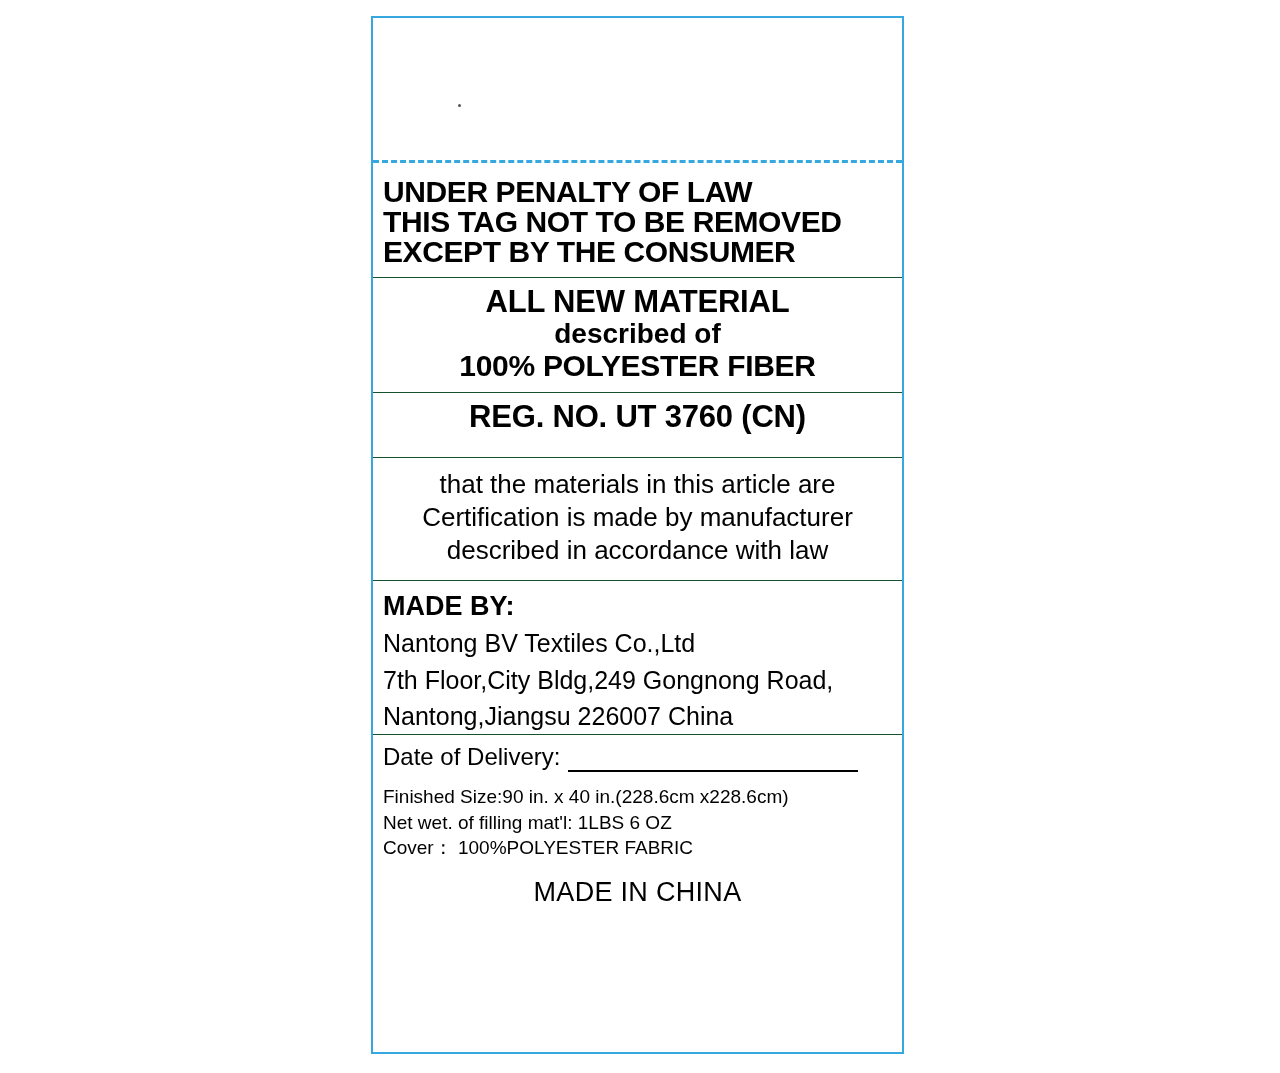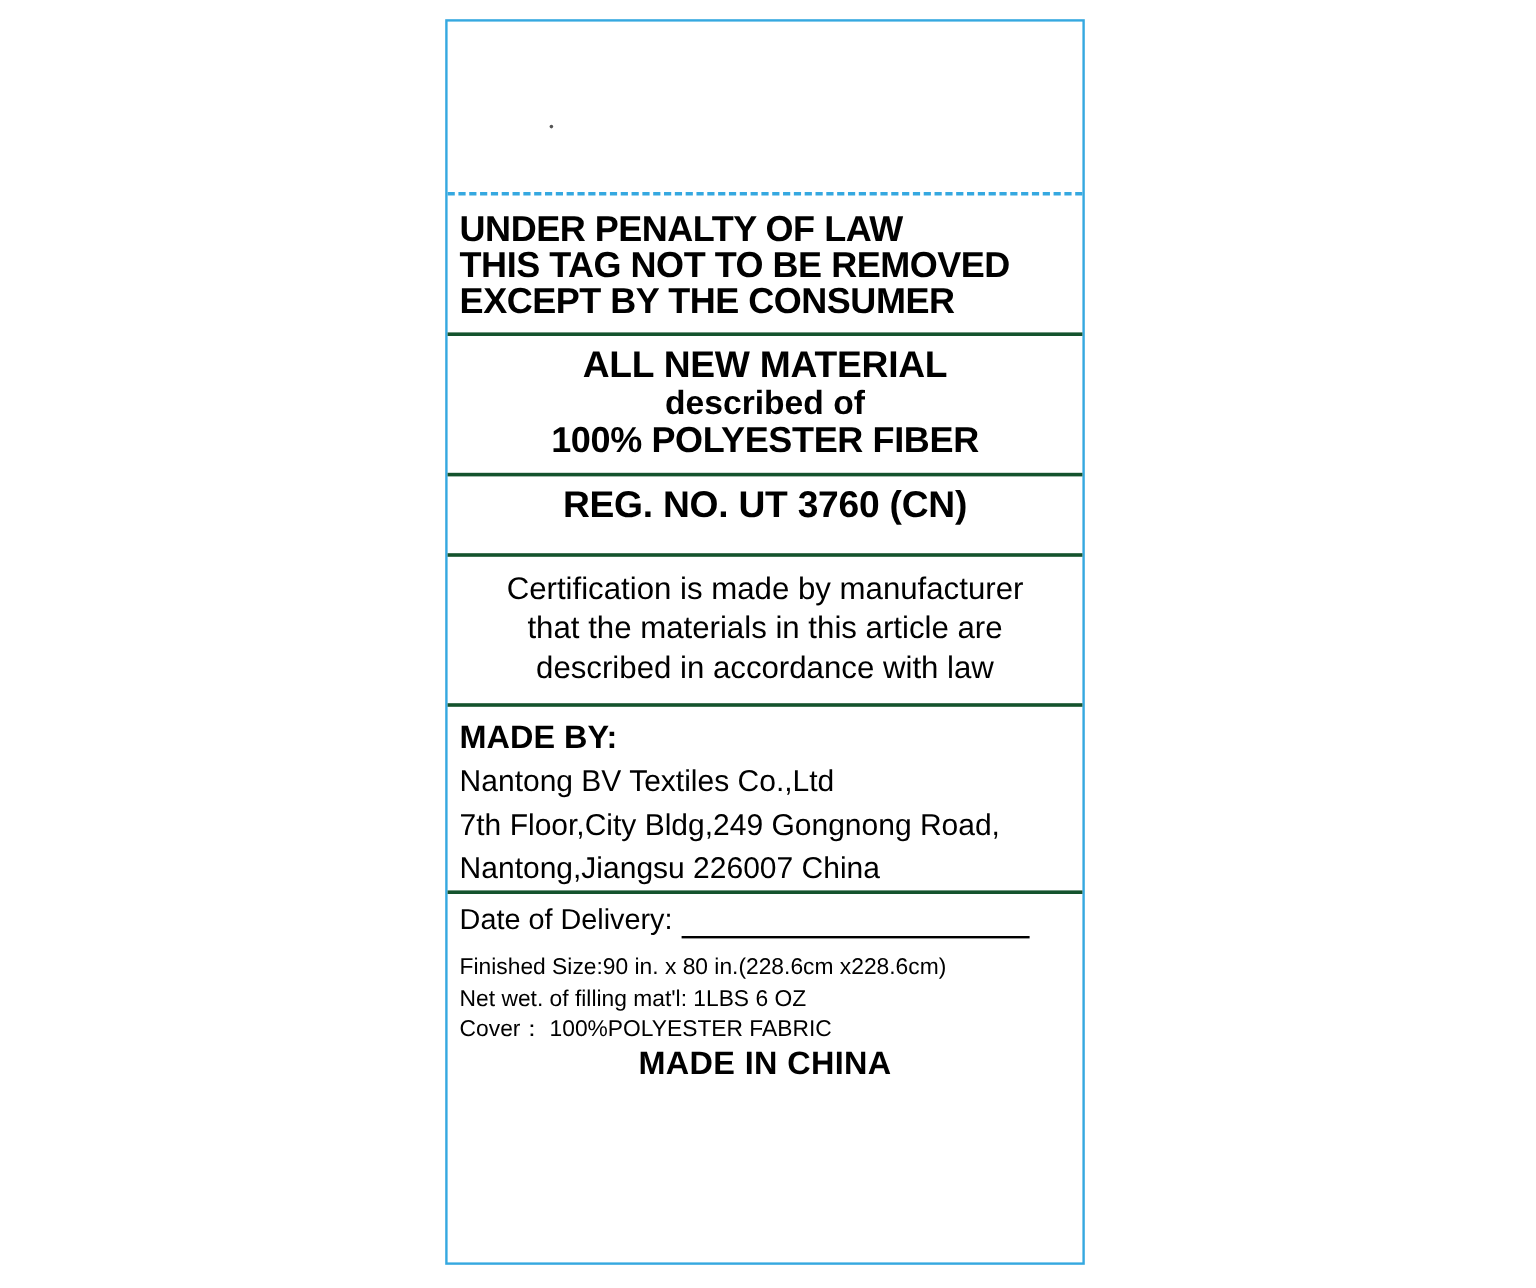--- a/index.html
+++ b/index.html
@@ -44,21 +44,21 @@
     background: #555;
     border-radius: 50%;
   }
   .perforation {
     height: 0;
     border-top: 3px dashed #35a8e0;
     flex: none;
   }
 
   .section {
-    border-top: 3px solid #14532d;
+    border-top: 1px solid #14532d;
     padding: 6px 10px 8px 10px;
     box-sizing: border-box;
     flex: none;
   }
   .section:first-of-type { border-top: none; }
 
   .sec-penalty {
     border-top: none;
     padding-top: 14px;
     padding-bottom: 10px;
@@ -157,24 +157,24 @@
     margin-left: 8px;
   }
   .spec {
     font-size: 19px;
     line-height: 1.35;
     font-weight: 400;
     white-space: nowrap;
   }
   .made-in {
     text-align: center;
-    font-weight: bold;
+    font-weight: normal;
     font-size: 27px;
     letter-spacing: 0.3px;
-    margin-top: 0;
+    margin-top: 16px;
   }
 </style>
 </head>
 <body>
 
 <div class="tag">
 
   <div class="tear-area">
     <div class="tear-dot"></div>
   </div>
@@ -190,36 +190,36 @@
     <div class="l1">ALL NEW MATERIAL</div>
     <div class="l2">described of</div>
     <div class="l3">100% POLYESTER FIBER</div>
   </div>
 
   <div class="section sec-reg">
     <div class="l1">REG. NO. UT 3760 (CN)</div>
   </div>
 
   <div class="section sec-cert">
+    <div class="line">that the materials in this article are</div>
     <div class="line">Certification is made by manufacturer</div>
-    <div class="line">that the materials in this article are</div>
     <div class="line">described in accordance with law</div>
   </div>
 
   <div class="section sec-madeby">
     <div class="title">MADE BY:</div>
     <div class="addr">Nantong BV Textiles Co.,Ltd</div>
     <div class="addr">7th Floor,City Bldg,249 Gongnong Road,</div>
     <div class="addr">Nantong,Jiangsu 226007 China</div>
   </div>
 
   <div class="section sec-footer">
     <div class="delivery-row">
       <span class="label">Date of Delivery:</span>
       <span class="delivery-line"></span>
     </div>
-    <div class="spec">Finished Size:90 in. x 80 in.(228.6cm x228.6cm)</div>
+    <div class="spec">Finished Size:90 in. x 40 in.(228.6cm x228.6cm)</div>
     <div class="spec">Net wet. of filling mat'l: 1LBS 6 OZ</div>
     <div class="spec">Cover： 100%POLYESTER FABRIC</div>
     <div class="made-in">MADE IN CHINA</div>
   </div>
 
 </div>
 
 </body></html>

